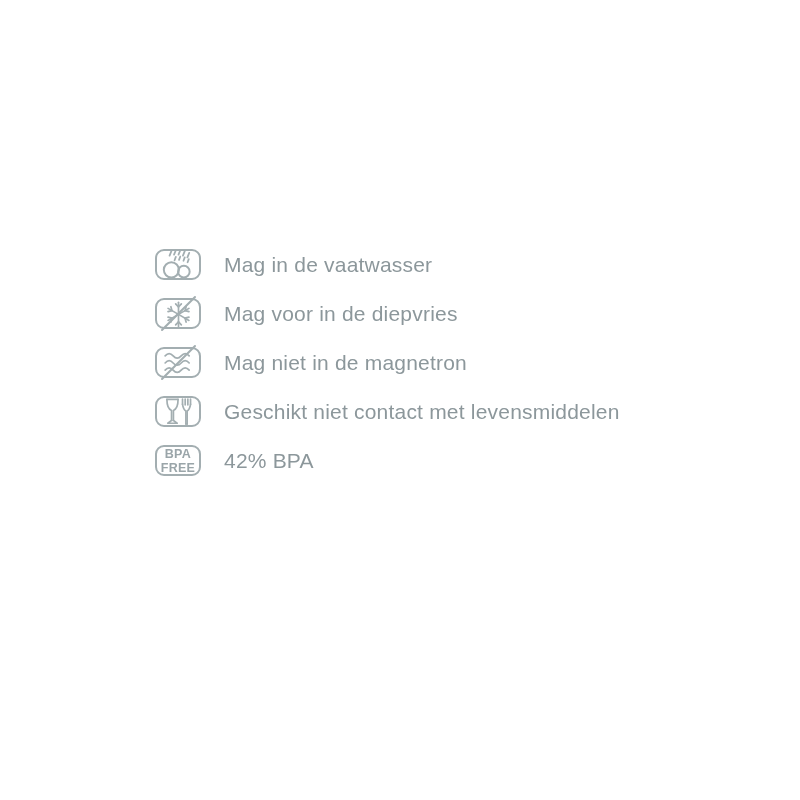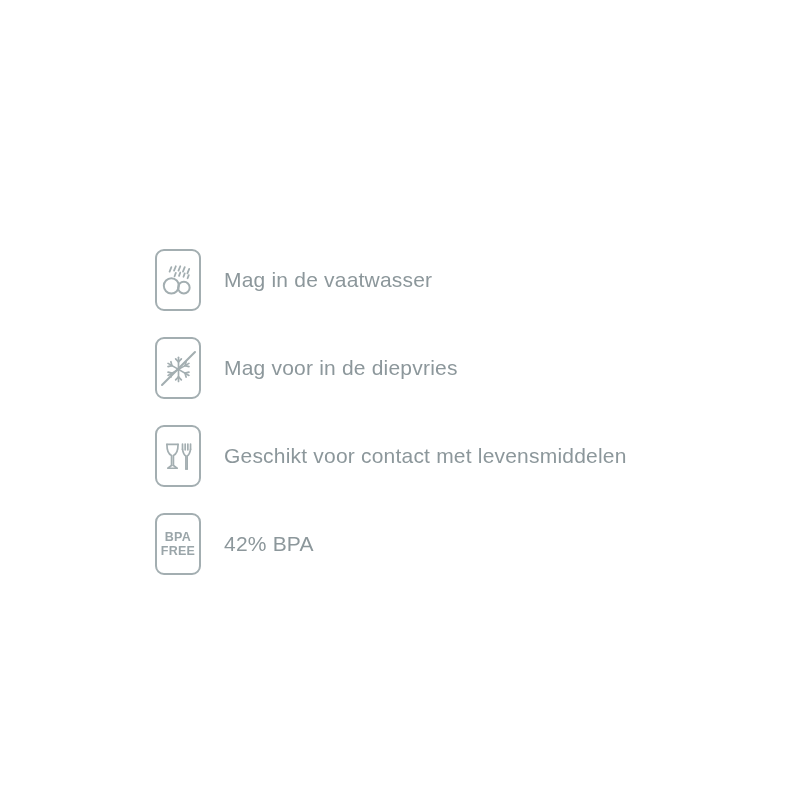--- a/index.html
+++ b/index.html
@@ -8,28 +8,28 @@
     background: #ffffff;
     font-family: "Liberation Sans", "DejaVu Sans", sans-serif;
     overflow: hidden;
   }
   .page { position: relative; width: 800px; height: 800px; background: #ffffff; }
   .feature-list {
     position: absolute;
     left: 155px; top: 249px;
     display: flex;
     flex-direction: column;
-    gap: 26px;
+    gap: 18px;
   }
   .feature-row {
     display: flex;
     align-items: center;
   }
   .icon-box {
-    width: 46px; height: 62px;
+    width: 46px; height: 31px;
     flex: 0 0 46px;
     border: 2.5px solid #a3aeb1;
     border-radius: 9px;
     color: #a3aeb1;
     display: flex;
     align-items: center;
     justify-content: center;
     background: #ffffff;
   }
   .icon-box svg { display: block; width: 41px; height: 41px; }
@@ -118,40 +118,53 @@
                   <path d="M0 -8.5 L3.2 -11.7"></path>
               </g>
             </g>
           </g>
           <path d="M4.5 41.5 L41.5 4.5" stroke-width="2.3"></path>
         </svg>
       </span>
       <span class="feature-label">Mag voor in de diepvries</span>
     </div>
 
+    <div class="feature-row">
+      <span class="icon-box">
+        <svg viewBox="0 0 46 46" stroke-linecap="round" stroke-linejoin="round">
+          <g stroke-width="1.9">
+            <path d="M8 15.5 q4.5 -5 9 0 t9 0 t9 0"></path>
+            <path d="M8 23.5 q4.5 -5 9 0 t9 0 t9 0"></path>
+            <path d="M8 31.5 q4.5 -5 9 0 t9 0 t9 0"></path>
+          </g>
+          <path d="M4.5 41.5 L41.5 4.5" stroke-width="2.3"></path>
+        </svg>
+      </span>
+      <span class="feature-label">Mag niet in de magnetron</span>
+    </div>
 
     <div class="feature-row">
       <span class="icon-box">
         <svg viewBox="0 0 46 46" stroke-linecap="round" stroke-linejoin="round">
           <g stroke-width="1.9">
             <path d="M10 9.5 H22.5"></path>
             <path d="M10 9.5 C10 16.5 12 20.5 15.2 21.8 L15.2 33"></path>
             <path d="M22.5 9.5 C22.5 16.5 20.5 20.5 17.3 21.8 L17.3 33"></path>
             <path d="M15.2 33 L11 36.2 L21.5 36.2 L17.3 33"></path>
             <path d="M27.5 9 V15"></path>
             <path d="M30.5 9 V15.5"></path>
             <path d="M33.5 9 V15.5"></path>
             <path d="M36.5 9 V15"></path>
             <path d="M27.5 15 Q28.5 21 31.3 22.5 L31.3 37"></path>
             <path d="M36.5 15 Q35.5 21 32.7 22.5 L32.7 37"></path>
             <path d="M31.3 37 H32.7"></path>
           </g>
         </svg>
       </span>
-      <span class="feature-label">Geschikt voor contact met levensmiddelen</span>
+      <span class="feature-label">Geschikt niet contact met levensmiddelen</span>
     </div>
 
     <div class="feature-row">
       <span class="icon-box">
         <span class="bpa-text">
           <span>BPA</span>
           <span>FREE</span>
         </span>
       </span>
       <span class="feature-label">42% BPA</span>

